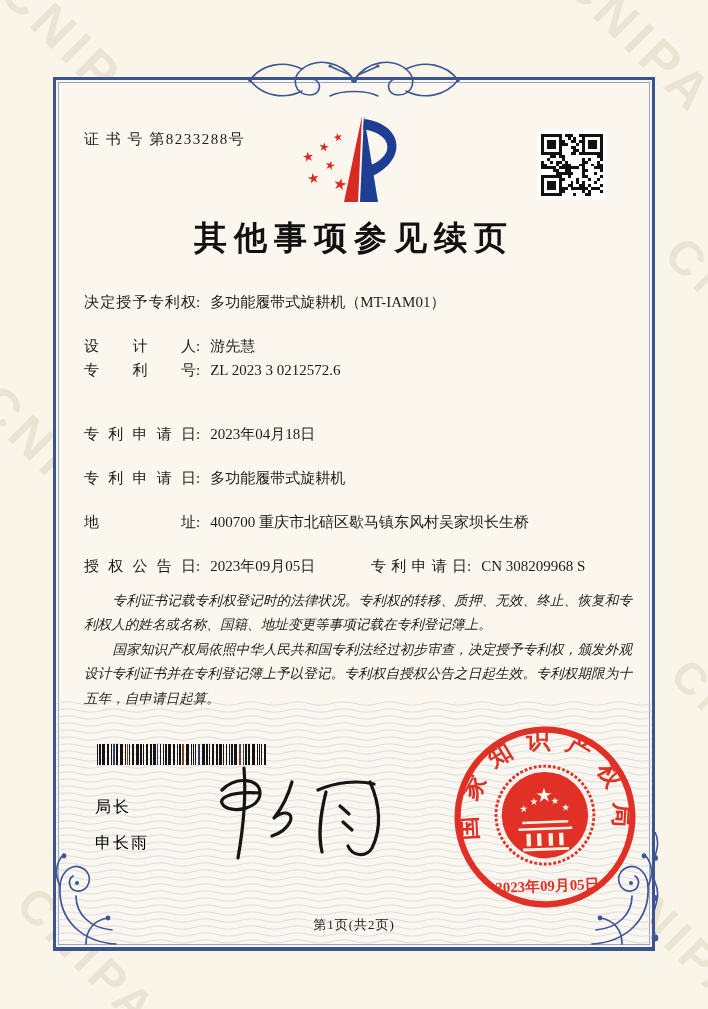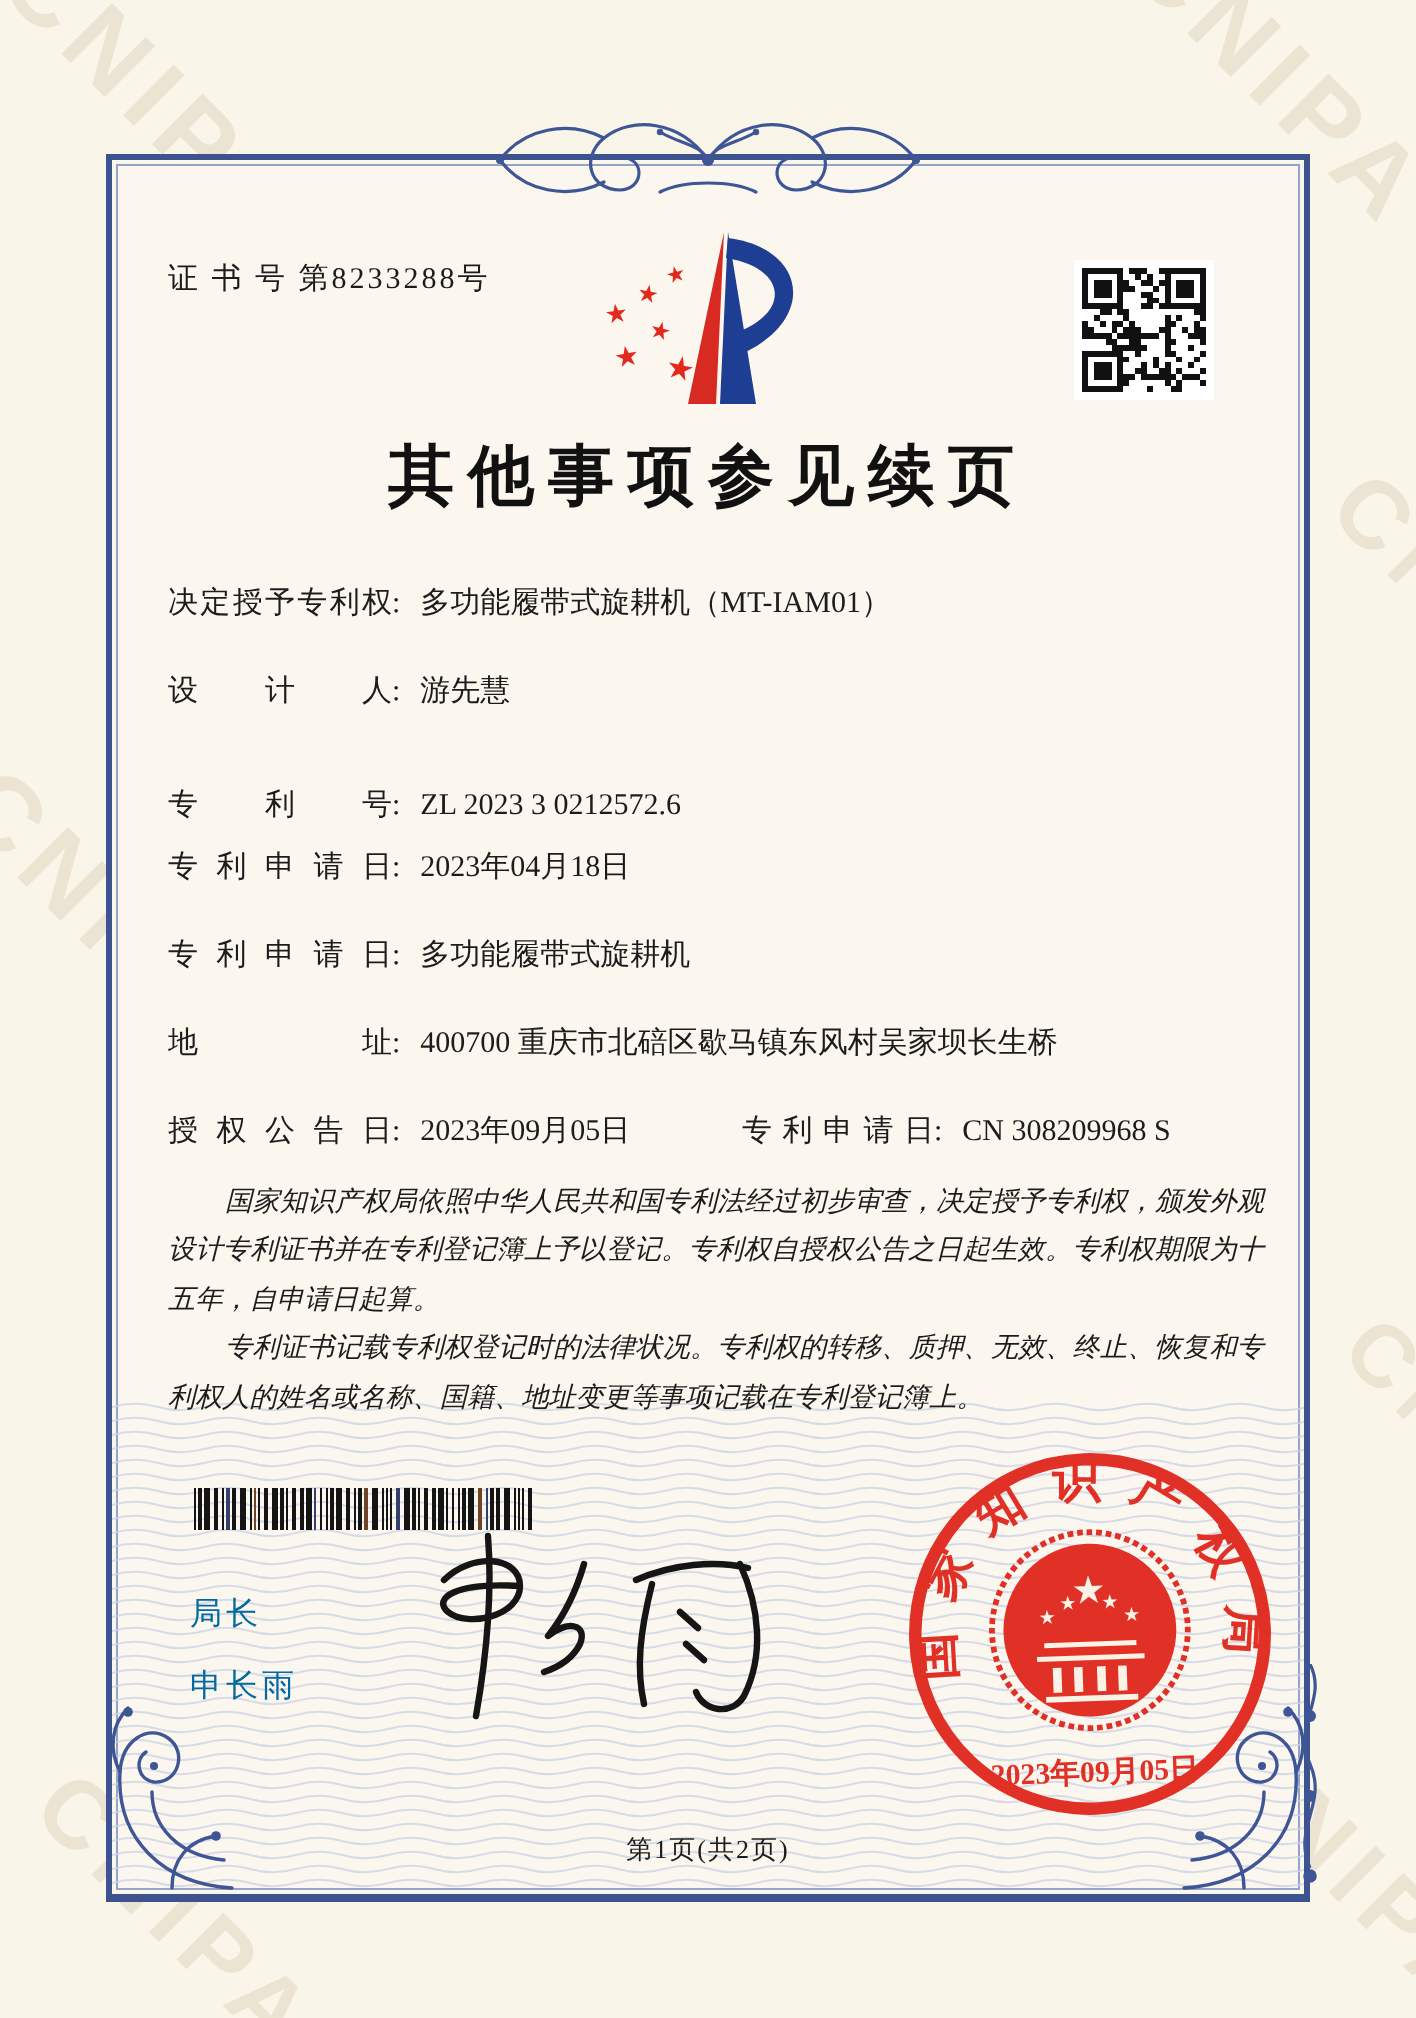--- a/index.html
+++ b/index.html
@@ -43,21 +43,21 @@
   .body-text{
     position:absolute;left:84px;right:76px;top:589px;
     font-size:13.6px;line-height:24.4px;text-align:justify;font-style:italic;
   }
   .body-text p{margin:0;text-indent:2.1em;}
   
   .barcode{position:absolute;left:97px;top:744px;width:192px;height:21px;display:flex;align-items:stretch;}
   .barcode i{display:block;height:100%;}
   
   .signer{position:absolute;left:95px;font-size:16px;letter-spacing:2px;
-    font-family:Liberation Mono, monospace;color:#0369a1;}
+    font-family:Liberation Mono, monospace;color:#000000;}
   .sig{position:absolute;left:206px;top:760px;}
   
   .seal{position:absolute;left:449px;top:721px;opacity:.93;}
   
   .page-num{position:absolute;left:0;top:916px;width:100%;text-align:center;font-size:13px;letter-spacing:1px;}
   .note{
     position:absolute;left:50%;top:952px;transform:translateX(-50%);
     background:#ffffff;padding:8px 24px;font-size:15px;letter-spacing:5px;
     font-style:italic;white-space:nowrap;
   }
@@ -290,42 +290,42 @@
   </div>
 
   <div class="title">其他事项参见续页</div>
 
   <div class="row" style="top:292px">
     <span class="lbl">决定授予专利权</span><span class="cl">:</span><span class="val">多功能履带式旋耕机（MT-IAM01）</span>
   </div>
   <div class="row" style="top:336px">
     <span class="lbl">设计人</span><span class="cl">:</span><span class="val">游先慧</span>
   </div>
-  <div class="row" style="top:393px">
+  <div class="row" style="top:360px">
     <span class="lbl">专利号</span><span class="cl">:</span><span class="val">ZL 2023 3 0212572.6</span>
   </div>
   <div class="row" style="top:424px">
     <span class="lbl">专利申请日</span><span class="cl">:</span><span class="val">2023年04月18日</span>
   </div>
   <div class="row" style="top:468px">
     <span class="lbl">专利申请日</span><span class="cl">:</span><span class="val">多功能履带式旋耕机</span>
   </div>
   <div class="row" style="top:512px">
     <span class="lbl">地址</span><span class="cl">:</span><span class="val">400700 重庆市北碚区歇马镇东风村吴家坝长生桥</span>
   </div>
   <div class="row" style="top:556px">
     <span class="lbl">授权公告日</span><span class="cl">:</span><span class="val">2023年09月05日</span>
     <span class="grp2">
       <span class="lbl2">专利申请日</span><span class="cl">:</span><span class="val">CN 308209968 S</span>
     </span>
   </div>
 
   <div class="body-text">
+    <p>专利证书记载专利权登记时的法律状况。专利权的转移、质押、无效、终止、恢复和专利权人的姓名或名称、国籍、地址变更等事项记载在专利登记簿上。</p>
     <p>国家知识产权局依照中华人民共和国专利法经过初步审查，决定授予专利权，颁发外观设计专利证书并在专利登记簿上予以登记。专利权自授权公告之日起生效。专利权期限为十五年，自申请日起算。</p>
-    <p>专利证书记载专利权登记时的法律状况。专利权的转移、质押、无效、终止、恢复和专利权人的姓名或名称、国籍、地址变更等事项记载在专利登记簿上。</p>
   </div>
 
   <div class="barcode">
       <i style="width: 1px; margin-right: 1px; background: rgb(20, 20, 20);"></i>
       <i style="width: 2px; margin-right: 1px; background: rgb(20, 20, 20);"></i>
       <i style="width: 3px; margin-right: 2px; background: rgb(20, 20, 20);"></i>
       <i style="width: 2px; margin-right: 2px; background: rgb(20, 20, 20);"></i>
       <i style="width: 1px; margin-right: 1px; background: rgb(20, 20, 20);"></i>
       <i style="width: 2px; margin-right: 1px; background: rgb(51, 64, 108);"></i>
       <i style="width: 2px; margin-right: 2px; background: rgb(20, 20, 20);"></i>

